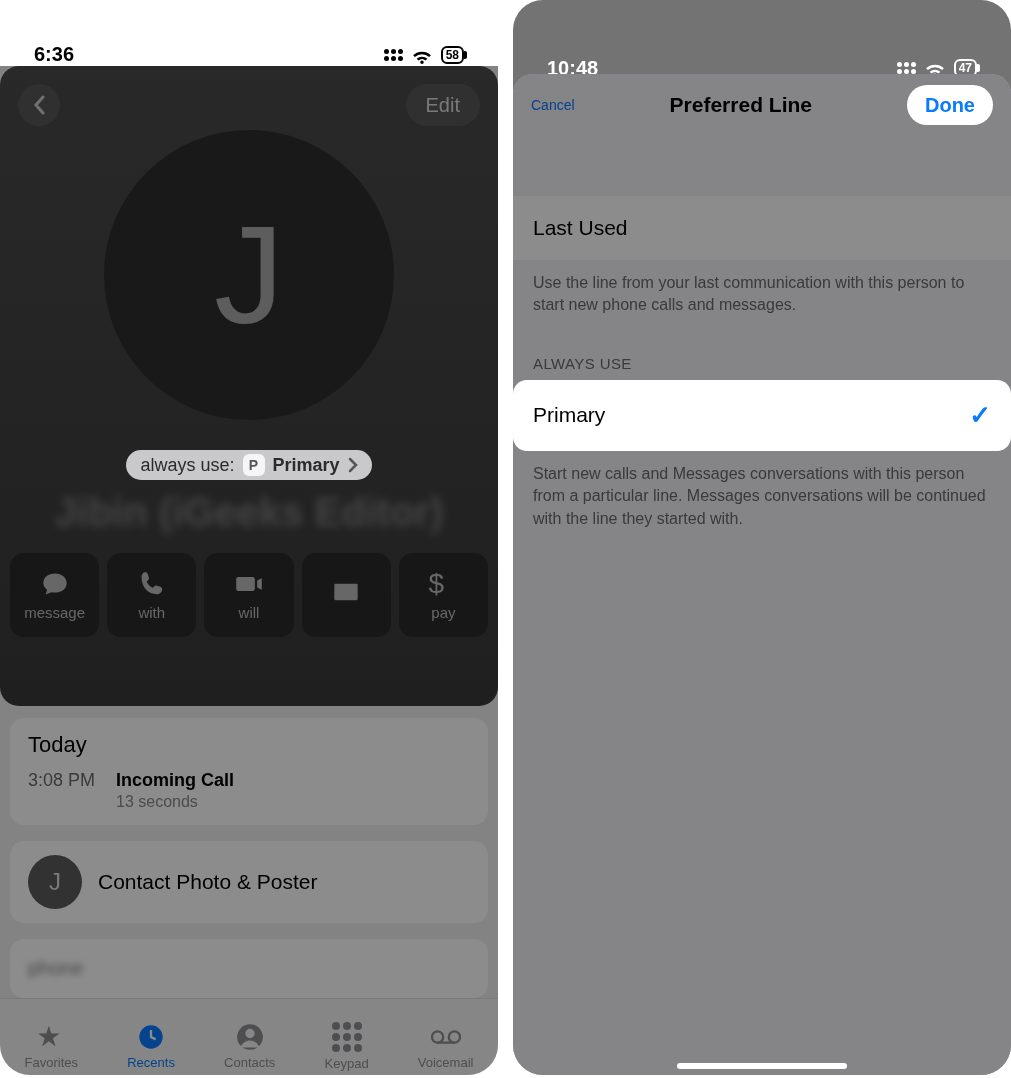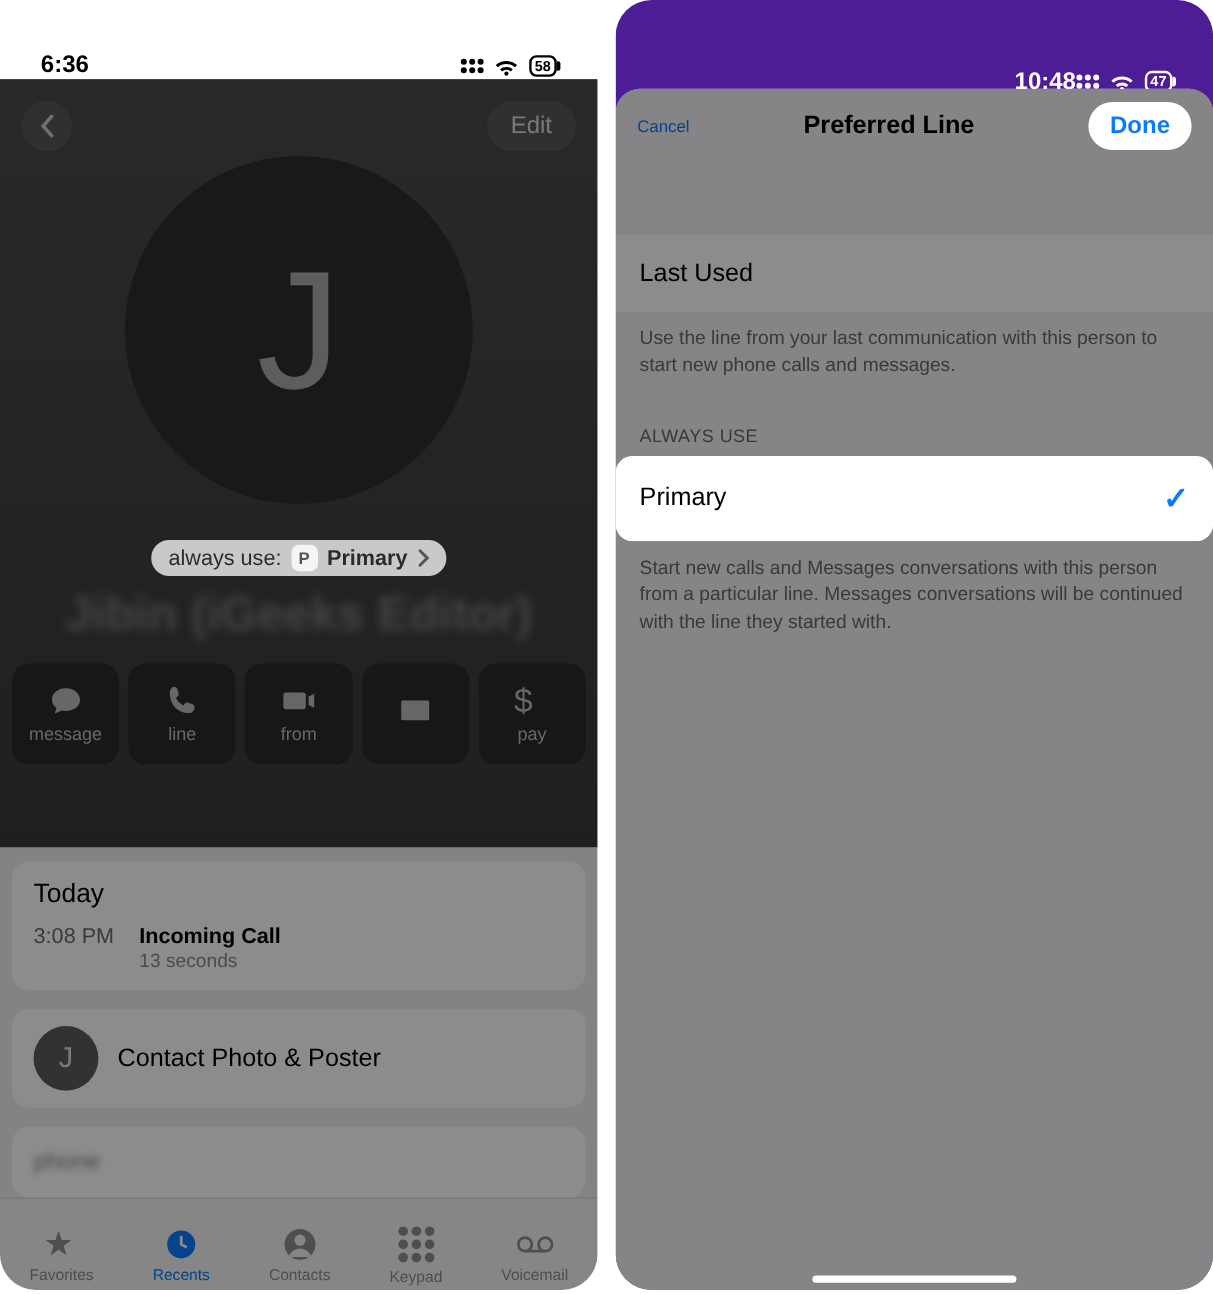--- a/index.html
+++ b/index.html
@@ -69,20 +69,21 @@
   
   .left-content { flex:1; background:#efefef; display:flex; flex-direction:column; position:relative; }
   .hero {
     height:640px;
     background: linear-gradient(#4b4b4b,#3a3a3a);
     color:#fff;
     display:flex;
     flex-direction:column;
     align-items:center;
     position:relative;
+    border-radius:19px;
   }
   .back-btn {
     position:absolute; left:18px; top:18px;
     width:42px; height:42px; border-radius:50%;
     background:rgba(100,100,100,0.55);
     display:flex; align-items:center; justify-content:center;
     color:#ccc; font-size:20px;
   }
   .edit-btn {
     position:absolute; right:18px; top:18px;
@@ -141,21 +142,21 @@
   .tabbar {
     height:96px; background:#f4f4f6; border-top:1px solid #ddd;
     display:flex; justify-content:space-around; align-items:center;
     color:#8e8e93; font-size:13px;
   }
   .tab { display:flex; flex-direction:column; align-items:center; gap:4px; }
   .tab.active { color:#0a7aff; }
   .tab svg, .tab .glyph { width:30px; height:28px; fill:currentColor; font-size:28px; line-height:1; color:currentColor;}
   .home-ind { position:absolute; bottom:6px; left:50%; transform:translateX(-50%); width:170px; height:6px; border-radius:3px; background:#000; }
   
-  .right-bg { background:#4c1d95; flex:1; display:flex; flex-direction:column; position:relative;align-items:flex-end; }
+  .right-bg { background:#737373; flex:1; display:flex; flex-direction:column; position:relative; }
   .sheet {
     position:absolute; top:74px; left:0; right:0; bottom:0;
     background:#f2f2f7; border-radius:20px 20px 0 0;
     display:flex; flex-direction:column;
     overflow:hidden;
   }
   .dim-right::after{
     content:""; position:absolute; inset:0; background:rgba(0,0,0,0.45);
     pointer-events:none; z-index:20;
   }
@@ -236,27 +237,27 @@
         <div class="action">
           <svg viewBox="0 0 24 24">
               <path d="M12 3C6 3 2 6.5 2 11c0 2.4 1.2 4.5 3.2 6L4 21l5-2c1 .2 2 .3 3 .3 6 0 10-3.5 10-8S18 3 12 3z"></path>
             </svg>
           <span>message</span>
         </div>
         <div class="action">
           <svg viewBox="0 0 24 24">
               <path d="M6 2c1 0 2 .5 2.3 1.5l1 3c.3 1-.1 2-.9 2.6l-1 .8c1 2.4 3 4.4 5.4 5.4l.8-1c.6-.8 1.6-1.2 2.6-.9l3 1c1 .3 1.5 1.3 1.5 2.3 0 2.2-1.8 4-4 4C9 21 3 15 3 6c0-2.2 1.8-4 3-4z"></path>
             </svg>
-          <span>line</span>
+          <span>with</span>
         </div>
         <div class="action">
           <svg viewBox="0 0 24 24">
               <path d="M3 6h12a2 2 0 012 2v8a2 2 0 01-2 2H3a2 2 0 01-2-2V8a2 2 0 012-2zm16 3l4-2v10l-4-2z"></path>
             </svg>
-          <span>from</span>
+          <span>will</span>
         </div>
         <div class="action">
           <svg viewBox="0 0 24 24">
               <path d="M3 5h18a1 1 0 011 1v12a1 1 0 01-1 1H3a1 1 0 01-1-1V6a1 1 0 011-1zm9 7L3 6h18z"></path>
             </svg>
           <span></span>
         </div>
         <div class="action">
           <span class="glyph">$</span>
           <span>pay</span>

